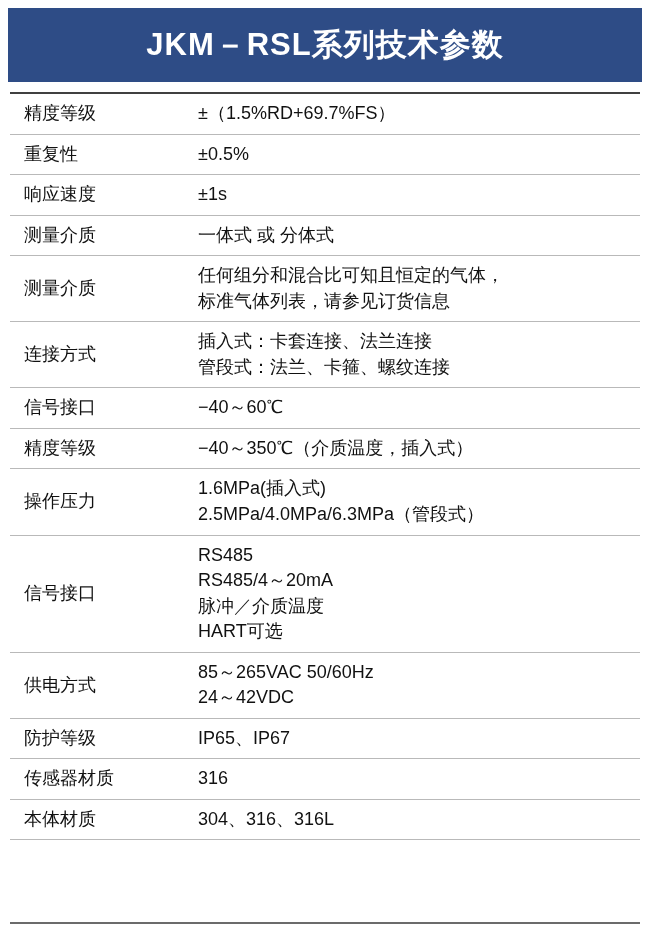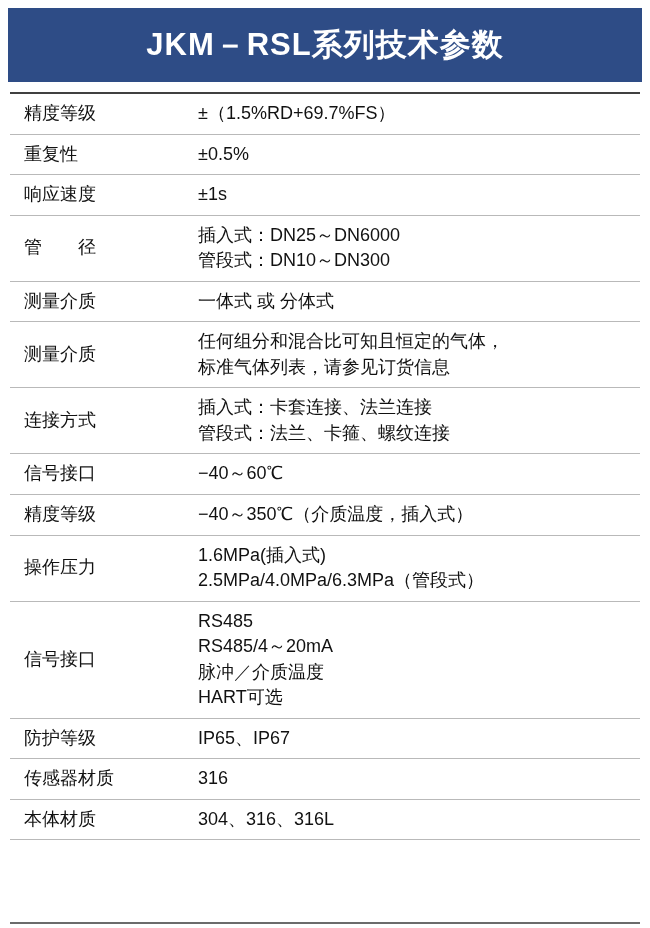--- a/index.html
+++ b/index.html
@@ -109,27 +109,20 @@
         </td>
       </tr>
 
       <tr>
         <td class="label">响应速度</td>
         <td class="value">
           <span class="line">±1s</span>
         </td>
       </tr>
 
-      <tr>
-        <td class="label spaced">管　　径</td>
-        <td class="value">
-          <span class="line">插入式：DN25～DN6000</span>
-          <span class="line">管段式：DN10～DN300</span>
-        </td>
-      </tr>
 
       <tr>
         <td class="label">测量介质</td>
         <td class="value">
           <span class="line">一体式 或 分体式</span>
         </td>
       </tr>
 
       <tr>
         <td class="label">测量介质</td>
@@ -172,20 +165,27 @@
       <tr>
         <td class="label">信号接口</td>
         <td class="value">
           <span class="line">RS485</span>
           <span class="line">RS485/4～20mA</span>
           <span class="line">脉冲／介质温度</span>
           <span class="line">HART可选</span>
         </td>
       </tr>
 
+      <tr>
+        <td class="label">供电方式</td>
+        <td class="value">
+          <span class="line">85～265VAC  50/60Hz</span>
+          <span class="line">24～42VDC</span>
+        </td>
+      </tr>
 
       <tr>
         <td class="label">防护等级</td>
         <td class="value">
           <span class="line">IP65、IP67</span>
         </td>
       </tr>
 
       <tr>
         <td class="label">传感器材质</td>

